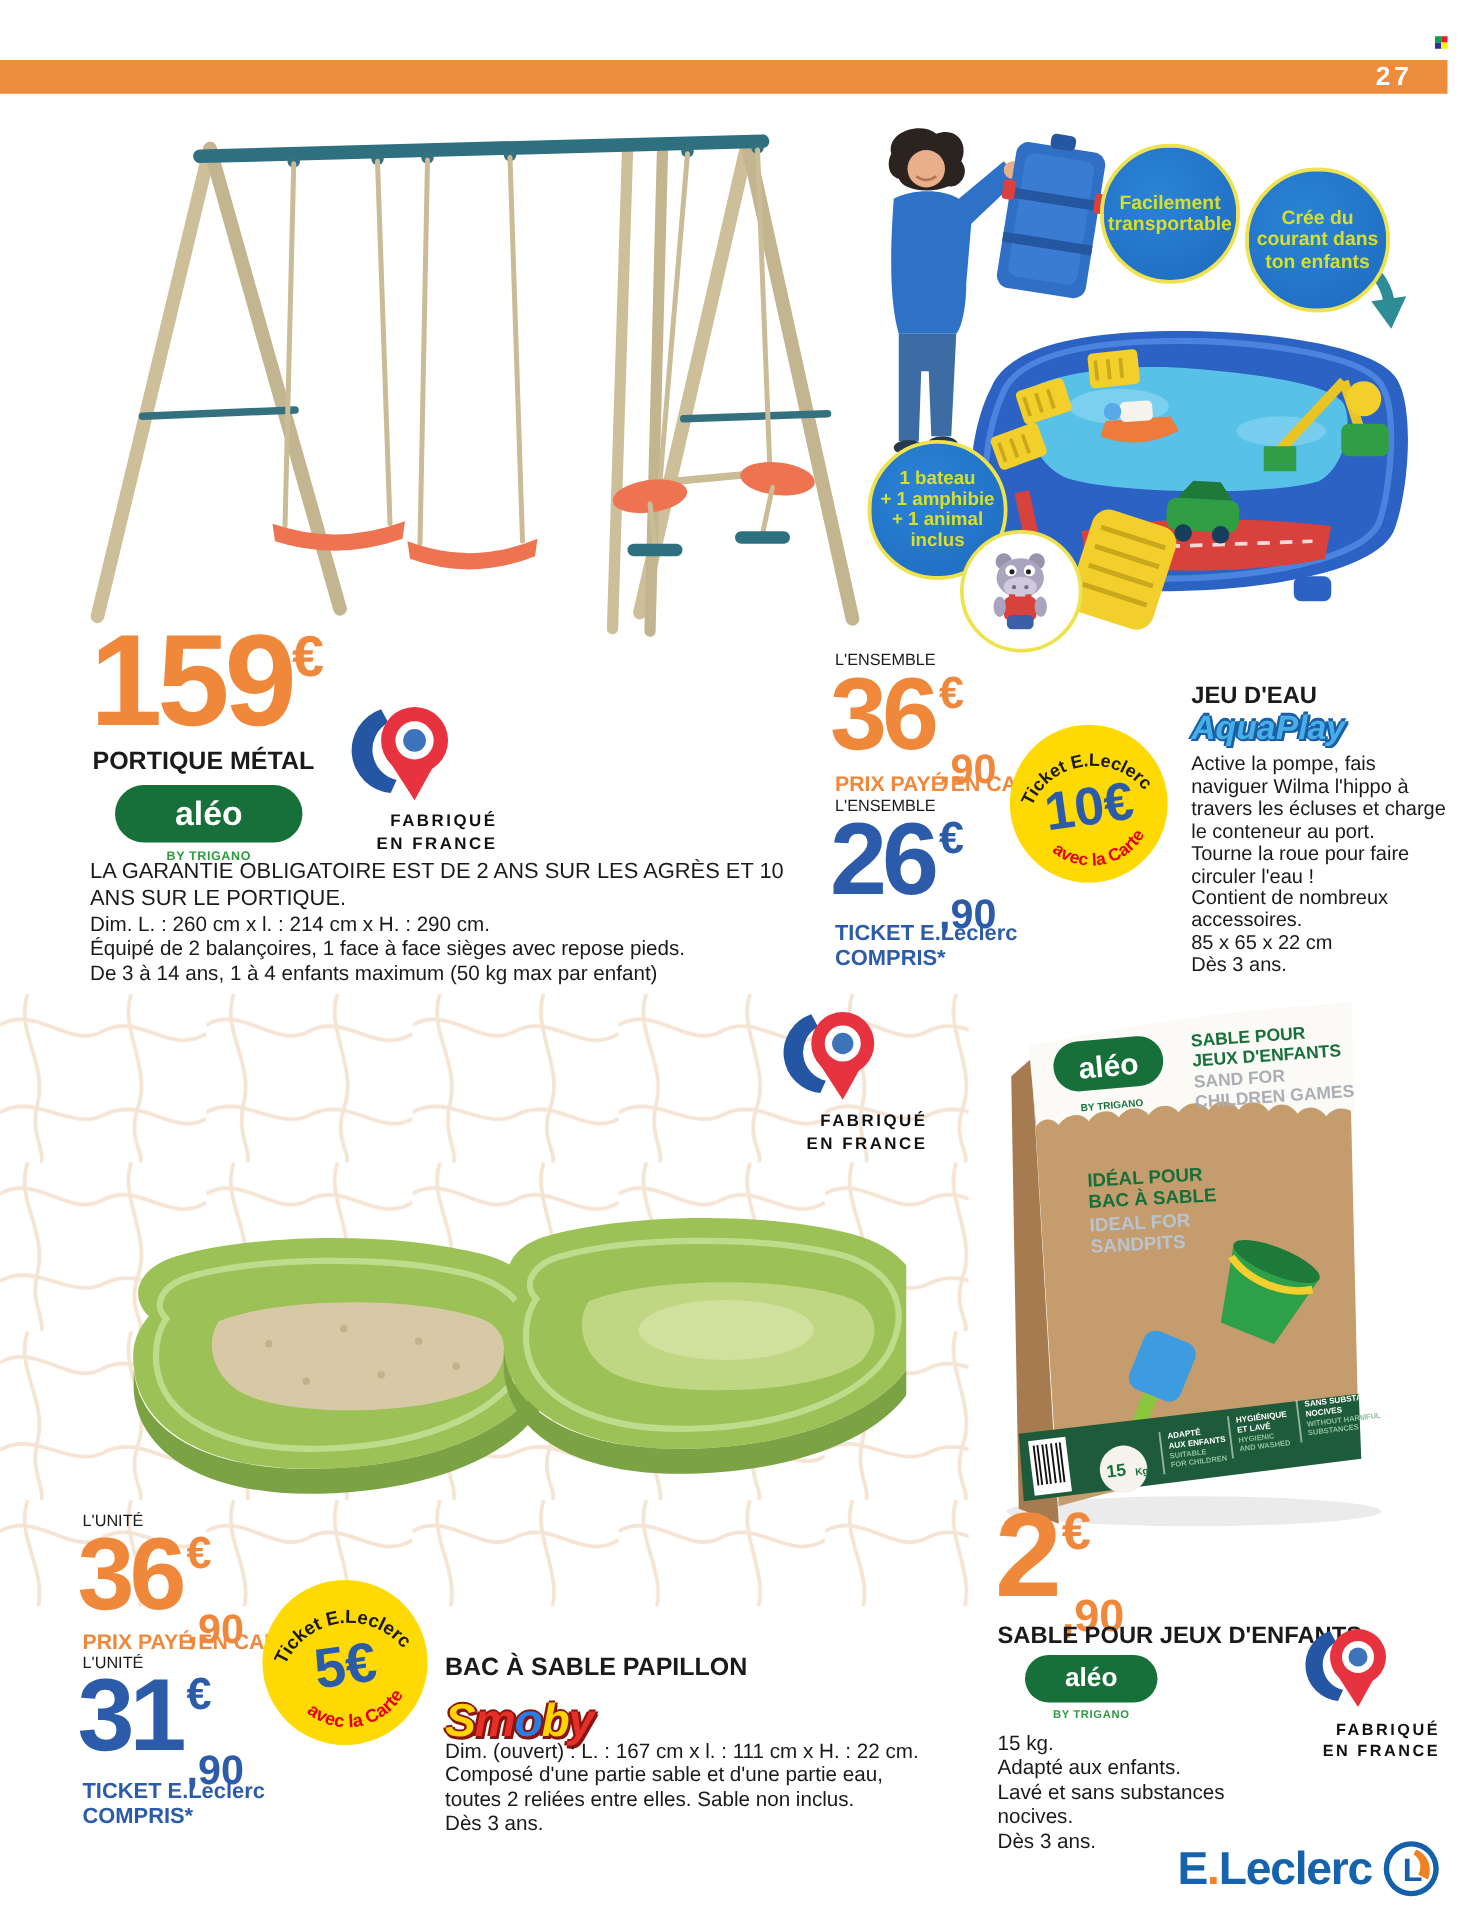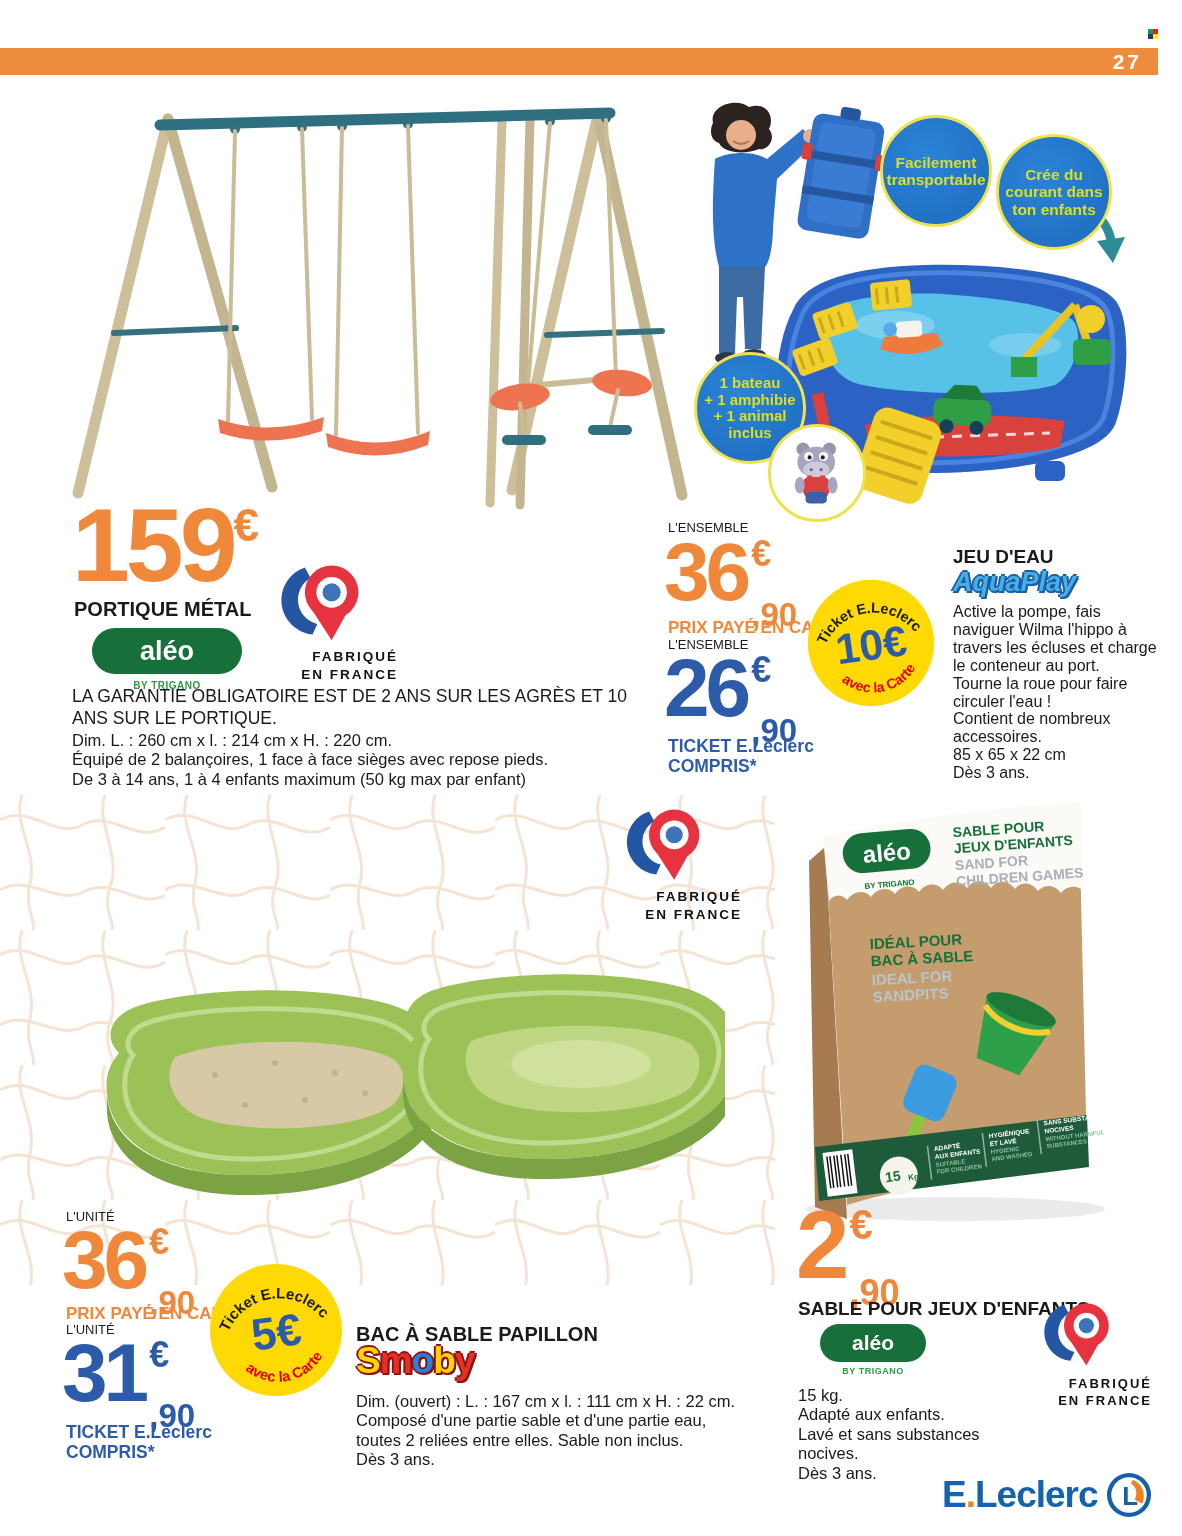--- a/index.html
+++ b/index.html
@@ -2,21 +2,21 @@
 <html><head>
 <meta charset="utf-8">
 <style>
   html,body{margin:0;padding:0;}
   body{width:1182px;height:1536px;position:relative;background:#fff;
        font-family:"Liberation Sans", sans-serif;color:#1a1a1a;overflow:hidden;}
   .abs{position:absolute;}
   
   .topbar{left:0;top:48px;width:1158px;height:27px;background:#EE8C3E;
           display:flex;align-items:center;justify-content:flex-end;}
-  .pagenum{color:#fff;font-weight:bold;font-size:21px;letter-spacing:3px;padding-right:16px;}
+  .pagenum{color:#fff;font-weight:bold;font-size:21px;letter-spacing:3px;padding-right:28px;}
   .regmark{left:1148px;top:29px;width:10px;height:10px;display:grid;grid-template-columns:5px 5px;}
   .regmark i{display:block;width:5px;height:5px;}
   
   .price{display:flex;align-items:flex-start;}
   .price .digits{font-weight:bold;line-height:.78;letter-spacing:-4px;}
   .price .frac{display:flex;flex-direction:column;justify-content:space-between;margin-left:4px;}
   .price .eur,.price .cents{font-weight:bold;line-height:.8;}
   .orange{color:#F0883C;} .blue{color:#2C5CA9;}
   .p159 .digits{font-size:104px;} .p159 .eur{font-size:46px;margin-top:2px;}
   .pmid .digits{font-size:82px;} .pmid .frac{height:88px;} .pmid .eur{font-size:36px;} .pmid .cents{font-size:33px;}
@@ -35,22 +35,22 @@
   .feftxt{font-weight:bold;font-size:13.5px;letter-spacing:2px;line-height:1.3;text-align:right;color:#111;}
   
   .bubble{border-radius:50%;background:radial-gradient(circle at 40% 35%, #2B84D6, #1D6ABE);
           border:3px solid #EEE34F;color:#D7DF28;font-weight:bold;font-size:15.5px;line-height:1.1;
           display:flex;flex-direction:column;align-items:center;justify-content:center;text-align:center;}
   .hippobubble{border-radius:50%;background:#fff;border:3px solid #EEE34F;display:flex;align-items:center;justify-content:center;}
   
   .aqualogo{font-size:27px;font-weight:bold;font-style:italic;color:#47AFE5;letter-spacing:0px;
             text-shadow:-2px 0 0 #1A5FA8,2px 0 0 #1A5FA8,0 -2px 0 #1A5FA8,0 2px 0 #1A5FA8,2px 2px 0 #1A5FA8;}
   
-  .smoby{font-size:37px;font-weight:bold;letter-spacing:-1px;
-         text-shadow:-2px 0 0 #8A1510,2px 0 0 #8A1510,0 -2px 0 #8A1510,0 2px 0 #8A1510,2px 2px 0 #8A1510;}
+  .smoby{font-size:37px;font-weight:bold;font-style:italic;letter-spacing:-1px;
+         text-shadow:-2px 0 0 #8A1510,2px 0 0 #8A1510,0 -2px 0 #8A1510,0 2px 0 #8A1510,2px 2px 0 #8A1510;margin-top:16px;}
   .footerlogo{font-size:37px;font-weight:bold;color:#1563AC;letter-spacing:-1px;}
   .net{opacity:.6;}
 </style>
 </head>
 <body>
 
 <div class="abs regmark">
   <i style="background:#00A650"></i>
     <i style="background:#ED1C24"></i>
     <i style="background:#2E3192"></i>
@@ -247,21 +247,21 @@
   <circle cx="58" cy="38" r="16" fill="#fff"></circle>
   <circle cx="58" cy="38" r="9.5" fill="#3D73B8"></circle>
 </svg>
 <div class="abs feftxt" style="left:248px;top:648px;width:150px;">
   <div>FABRIQUÉ</div>
   <div>EN FRANCE</div>
 </div>
 
 <div class="abs warranty" style="left:72px;top:686px;">LA GARANTIE OBLIGATOIRE EST DE 2 ANS SUR LES AGRÈS ET 10 ANS SUR LE PORTIQUE.</div>
 <div class="abs body-txt" style="left:72px;top:731px;width:585px;">
-  <div>Dim. L. : 260 cm x l. : 214 cm x H. : 220 cm.</div>
+  <div>Dim. L. : 260 cm x l. : 214 cm x H. : 290 cm.</div>
   <div>Équipé de 2 balançoires, 1 face à face sièges avec repose pieds.</div>
   <div>De 3 à 14 ans, 1 à 4 enfants maximum (50 kg max par enfant)</div>
 </div>
 
 <div class="abs plabel" style="left:668px;top:520px;">L'ENSEMBLE</div>
 <div class="abs price pmid orange" style="left:664px;top:540px;">
   <span class="digits">36</span>
   <span class="frac">
       <span class="eur">€</span>
       <span class="cents">,90</span>

